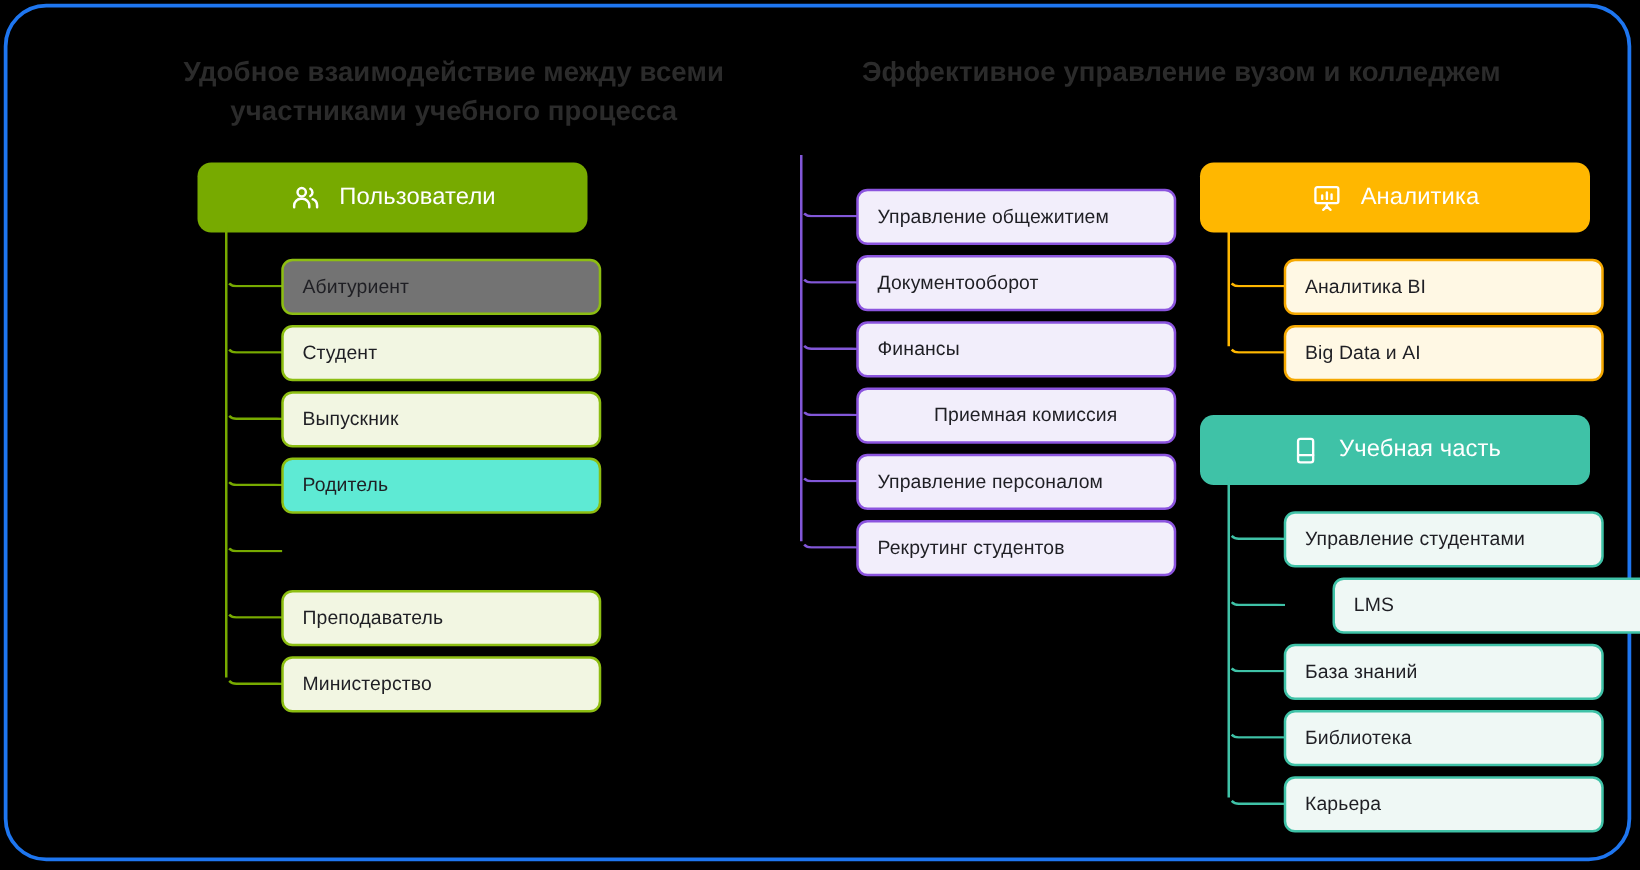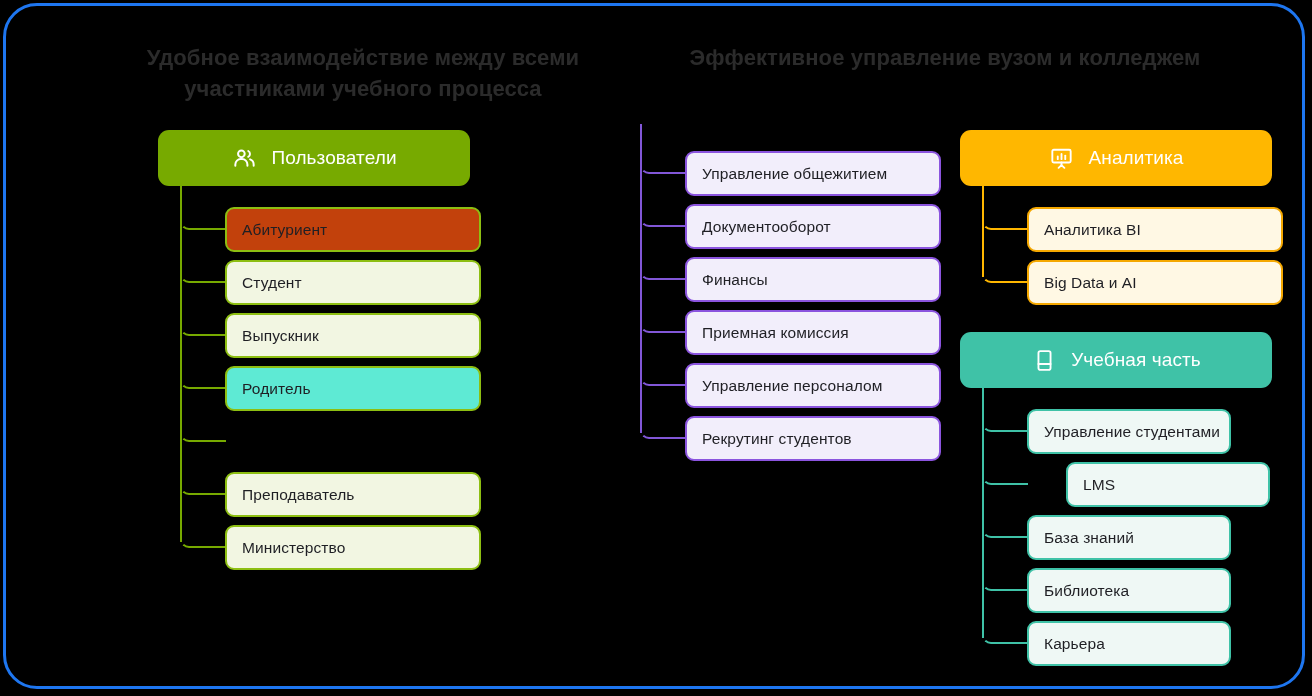--- a/index.html
+++ b/index.html
@@ -115,21 +115,21 @@
   
   #tree-users  { left: 158px; top: 130px; width: 312px; }
   #tree-admin  { left: 618px; top: 130px; width: 312px; }
   #tree-analytics { left: 960px; top: 130px; width: 312px; }
   #tree-academic  { left: 960px; top: 332px; width: 312px; }
 
   .tree-body { margin-left: 22px; }
   #tree-users  .node { width: 256px; }
   #tree-admin  .node { width: 256px; }
   #tree-analytics .node { width: 256px; }
-  #tree-academic  .node { width: 204px; }
+  #tree-academic  .node { width: 256px; }
 </style>
 </head>
 <body>
 
 <div id="frame"></div>
 
 <div class="stage">
 
   <div class="col-heading" id="heading-left">Удобное взаимодействие между всеми участниками учебного процесса</div>
 
@@ -143,21 +143,21 @@
             <path d="M3.2 19v-1.3A5.2 5.2 0 0 1 8.4 12.5h1.2A5.2 5.2 0 0 1 14.8 17.7V19"></path>
             <path d="M15.6 4.8a3.2 3.2 0 0 1 0 5.6"></path>
             <path d="M17.4 12.8a5.2 5.2 0 0 1 3.4 4.9V19"></path>
           </svg>
         </span>
         <span class="hdr-label">Пользователи</span>
       </div>
       <div class="tree-body" style="height: 390px;">
         <div class="trunk" style="background: rgb(119, 170, 0); height: 361.5px; top: -6px;"></div>
         <div class="elbow" style="top: 23.5px; border-bottom-color: rgb(119, 170, 0);"></div>
-        <div class="node" style="top: 21px; background: #c2410c; border-color: rgb(141, 190, 18);">
+        <div class="node" style="top: 21px; background: #737373; border-color: rgb(141, 190, 18);">
           <span>Абитуриент</span>
         </div>
         <div class="elbow" style="top: 76.5px; border-bottom-color: rgb(119, 170, 0);"></div>
         <div class="node" style="top: 74px; background: rgb(242, 246, 226); border-color: rgb(141, 190, 18);">
           <span>Студент</span>
         </div>
         <div class="elbow" style="top: 129.5px; border-bottom-color: rgb(119, 170, 0);"></div>
         <div class="node" style="top: 127px; background: rgb(242, 246, 226); border-color: rgb(141, 190, 18);">
           <span>Выпускник</span>
         </div>
@@ -185,21 +185,21 @@
         </div>
         <div class="elbow" style="top: 76.5px; border-bottom-color: rgb(130, 87, 216);"></div>
         <div class="node" style="top: 74px; background: rgb(242, 238, 251); border-color: rgb(139, 84, 222);">
           <span>Документооборот</span>
         </div>
         <div class="elbow" style="top: 129.5px; border-bottom-color: rgb(130, 87, 216);"></div>
         <div class="node" style="top: 127px; background: rgb(242, 238, 251); border-color: rgb(139, 84, 222);">
           <span>Финансы</span>
         </div>
         <div class="elbow" style="top: 182.5px; border-bottom-color: rgb(130, 87, 216);"></div>
-        <div class="node" style="top: 180px; background: rgb(242, 238, 251); border-color: rgb(139, 84, 222);">
+        <div class="node" style="top: 180px; background: rgb(242, 238, 251); border-color: rgb(139, 84, 222); justify-content: center;">
           <span>Приемная комиссия</span>
         </div>
         <div class="elbow" style="top: 235.5px; border-bottom-color: rgb(130, 87, 216);"></div>
         <div class="node" style="top: 233px; background: rgb(242, 238, 251); border-color: rgb(139, 84, 222);">
           <span>Управление персоналом</span>
         </div>
         <div class="elbow" style="top: 288.5px; border-bottom-color: rgb(130, 87, 216);"></div>
         <div class="node" style="top: 286px; background: rgb(242, 238, 251); border-color: rgb(139, 84, 222);">
           <span>Рекрутинг студентов</span>
         </div>

